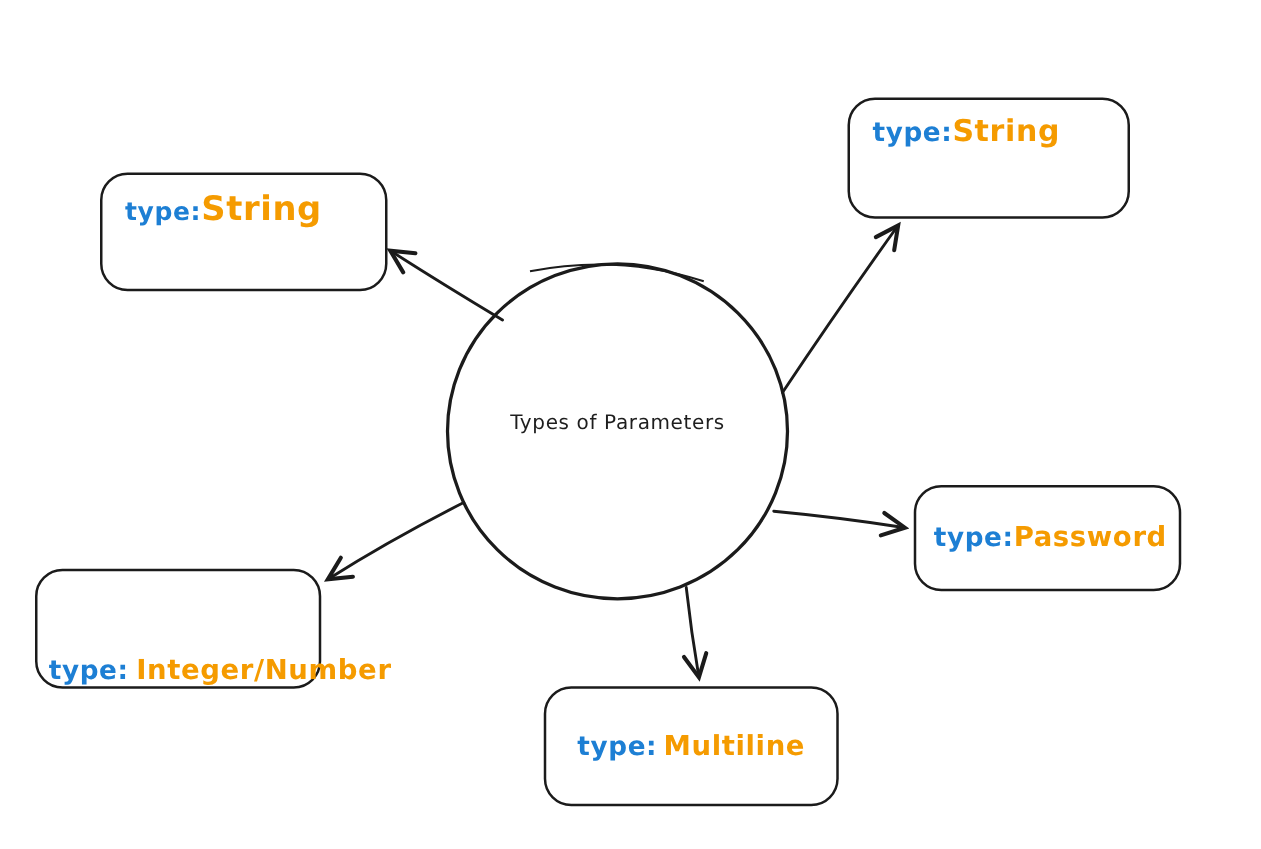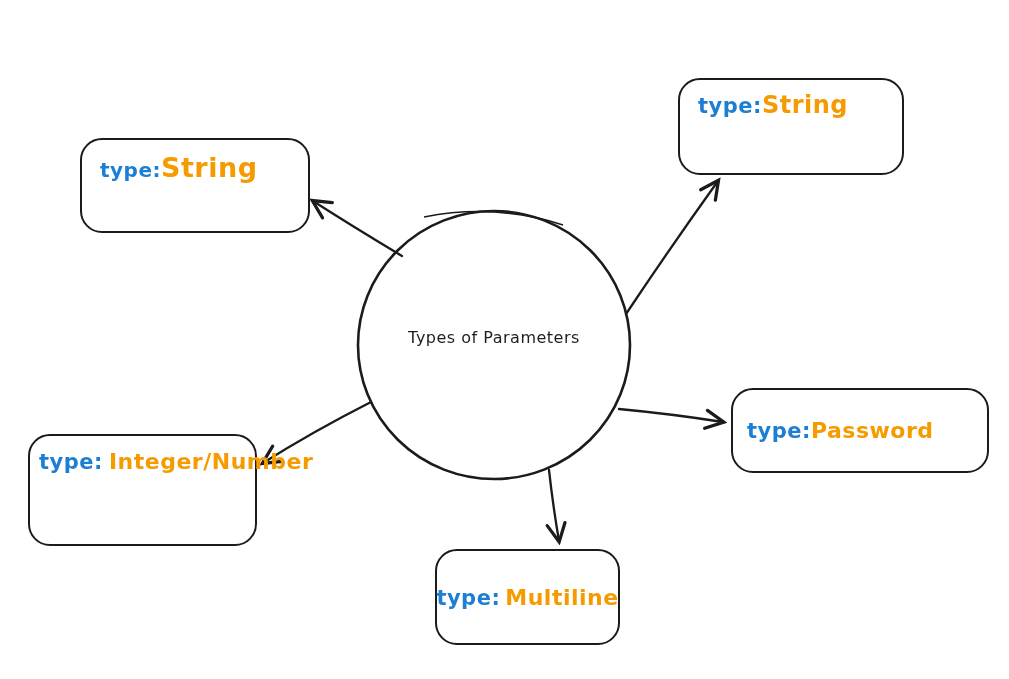--- a/index.html
+++ b/index.html
@@ -39,29 +39,29 @@
 
   
   .box-string    { left: 80px;  top: 138px; width: 230px; height: 95px; align-items: flex-start; }
   .box-string .node-label { padding: 12px 0 0 18px; font-size: 20px; }
   .box-string .value { font-size: 27px; }
 
   .box-boolean   { left: 678px; top: 78px;  width: 226px; height: 97px; align-items: flex-start; }
   .box-boolean .node-label { padding: 11px 0 0 18px; font-size: 21px; }
   .box-boolean .value { font-size: 24px; }
 
-  .box-password  { left: 731px; top: 388px; width: 258px; height: 85px; align-items: center; }
+  .box-password  { left: 731px; top: 388px; width: 214px; height: 85px; align-items: center; }
   .box-password .node-label { padding-left: 14px; font-size: 21px; }
   .box-password .value { font-size: 22px; }
 
-  .box-integer   { left: 28px;  top: 434px; width: 229px; height: 112px; align-items: flex-start; }
+  .box-integer   { left: 28px;  top: 455px; width: 229px; height: 96px; align-items: flex-end; }
   .box-integer .node-label { padding: 13px 0 0 9px; font-size: 21px; }
   .box-integer .value { font-size: 22px; margin-left: 6px; }
 
-  .box-multiline { left: 435px; top: 549px; width: 185px; height: 96px; align-items: center; justify-content: center; }
+  .box-multiline { left: 435px; top: 549px; width: 236px; height: 96px; align-items: center; justify-content: center; }
   .box-multiline .node-label { font-size: 21px; }
   .box-multiline .value { font-size: 22px; margin-left: 5px; }
 
   .center-label {
     position: absolute;
     left: 354px;
     top: 328px;
     width: 280px;
     text-align: center;
     font-size: 16px;

